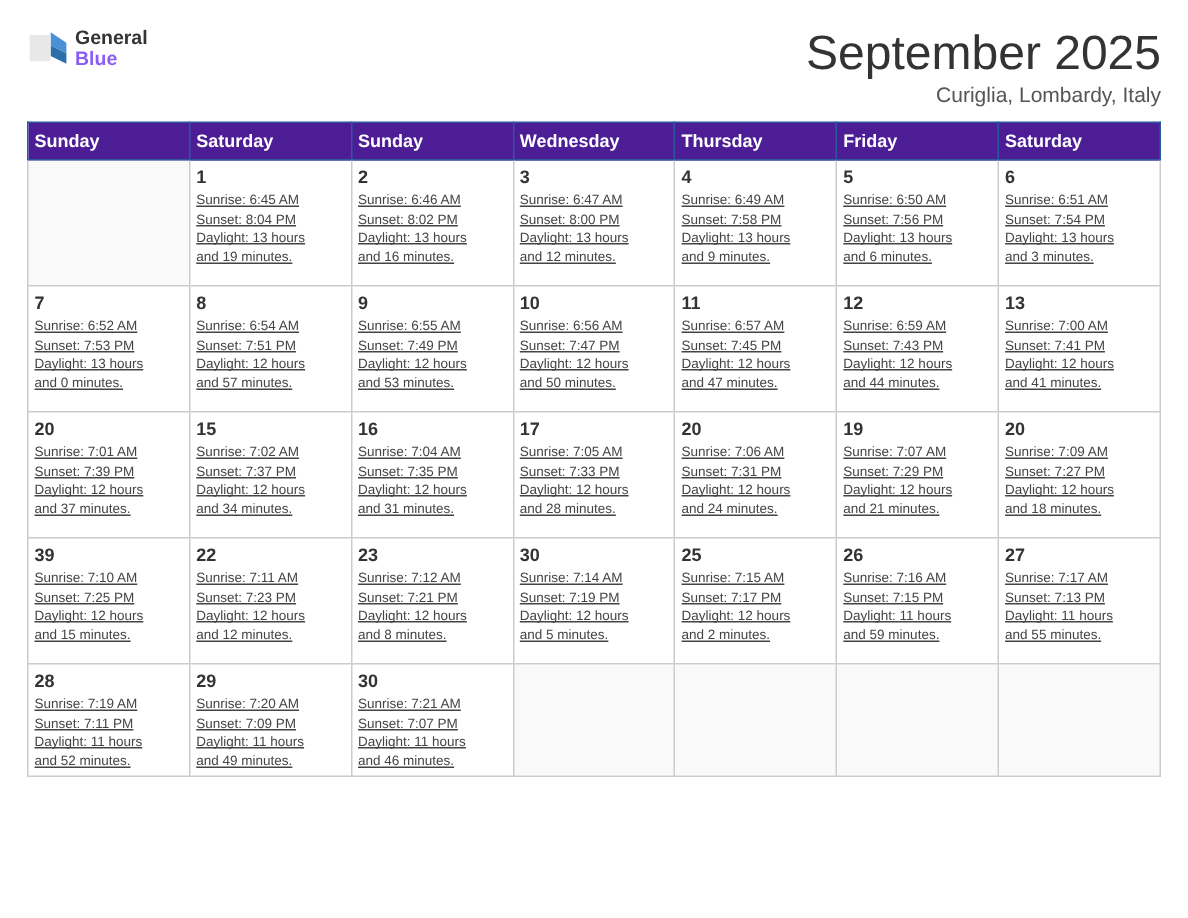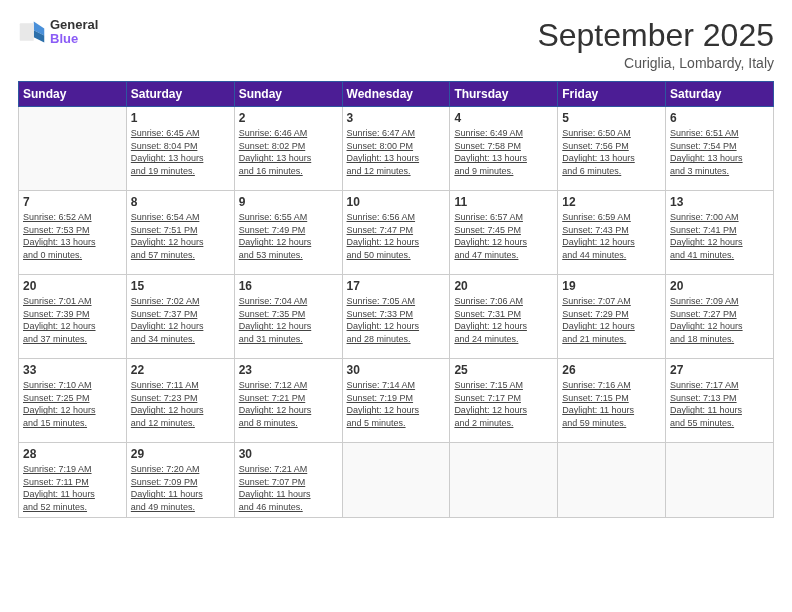--- a/index.html
+++ b/index.html
@@ -219,21 +219,21 @@
             <span class="day-number">19</span>
             <div class="day-info">Sunrise: 7:07 AM<br>Sunset: 7:29 PM<br>Daylight: 12 hours<br>and 21 minutes.</div>
           </td>
           <td>
             <span class="day-number">20</span>
             <div class="day-info">Sunrise: 7:09 AM<br>Sunset: 7:27 PM<br>Daylight: 12 hours<br>and 18 minutes.</div>
           </td>
         </tr>
         <tr>
           <td>
-            <span class="day-number">33</span>
+            <span class="day-number">39</span>
             <div class="day-info">Sunrise: 7:10 AM<br>Sunset: 7:25 PM<br>Daylight: 12 hours<br>and 15 minutes.</div>
           </td>
           <td>
             <span class="day-number">22</span>
             <div class="day-info">Sunrise: 7:11 AM<br>Sunset: 7:23 PM<br>Daylight: 12 hours<br>and 12 minutes.</div>
           </td>
           <td>
             <span class="day-number">23</span>
             <div class="day-info">Sunrise: 7:12 AM<br>Sunset: 7:21 PM<br>Daylight: 12 hours<br>and 8 minutes.</div>
           </td>

